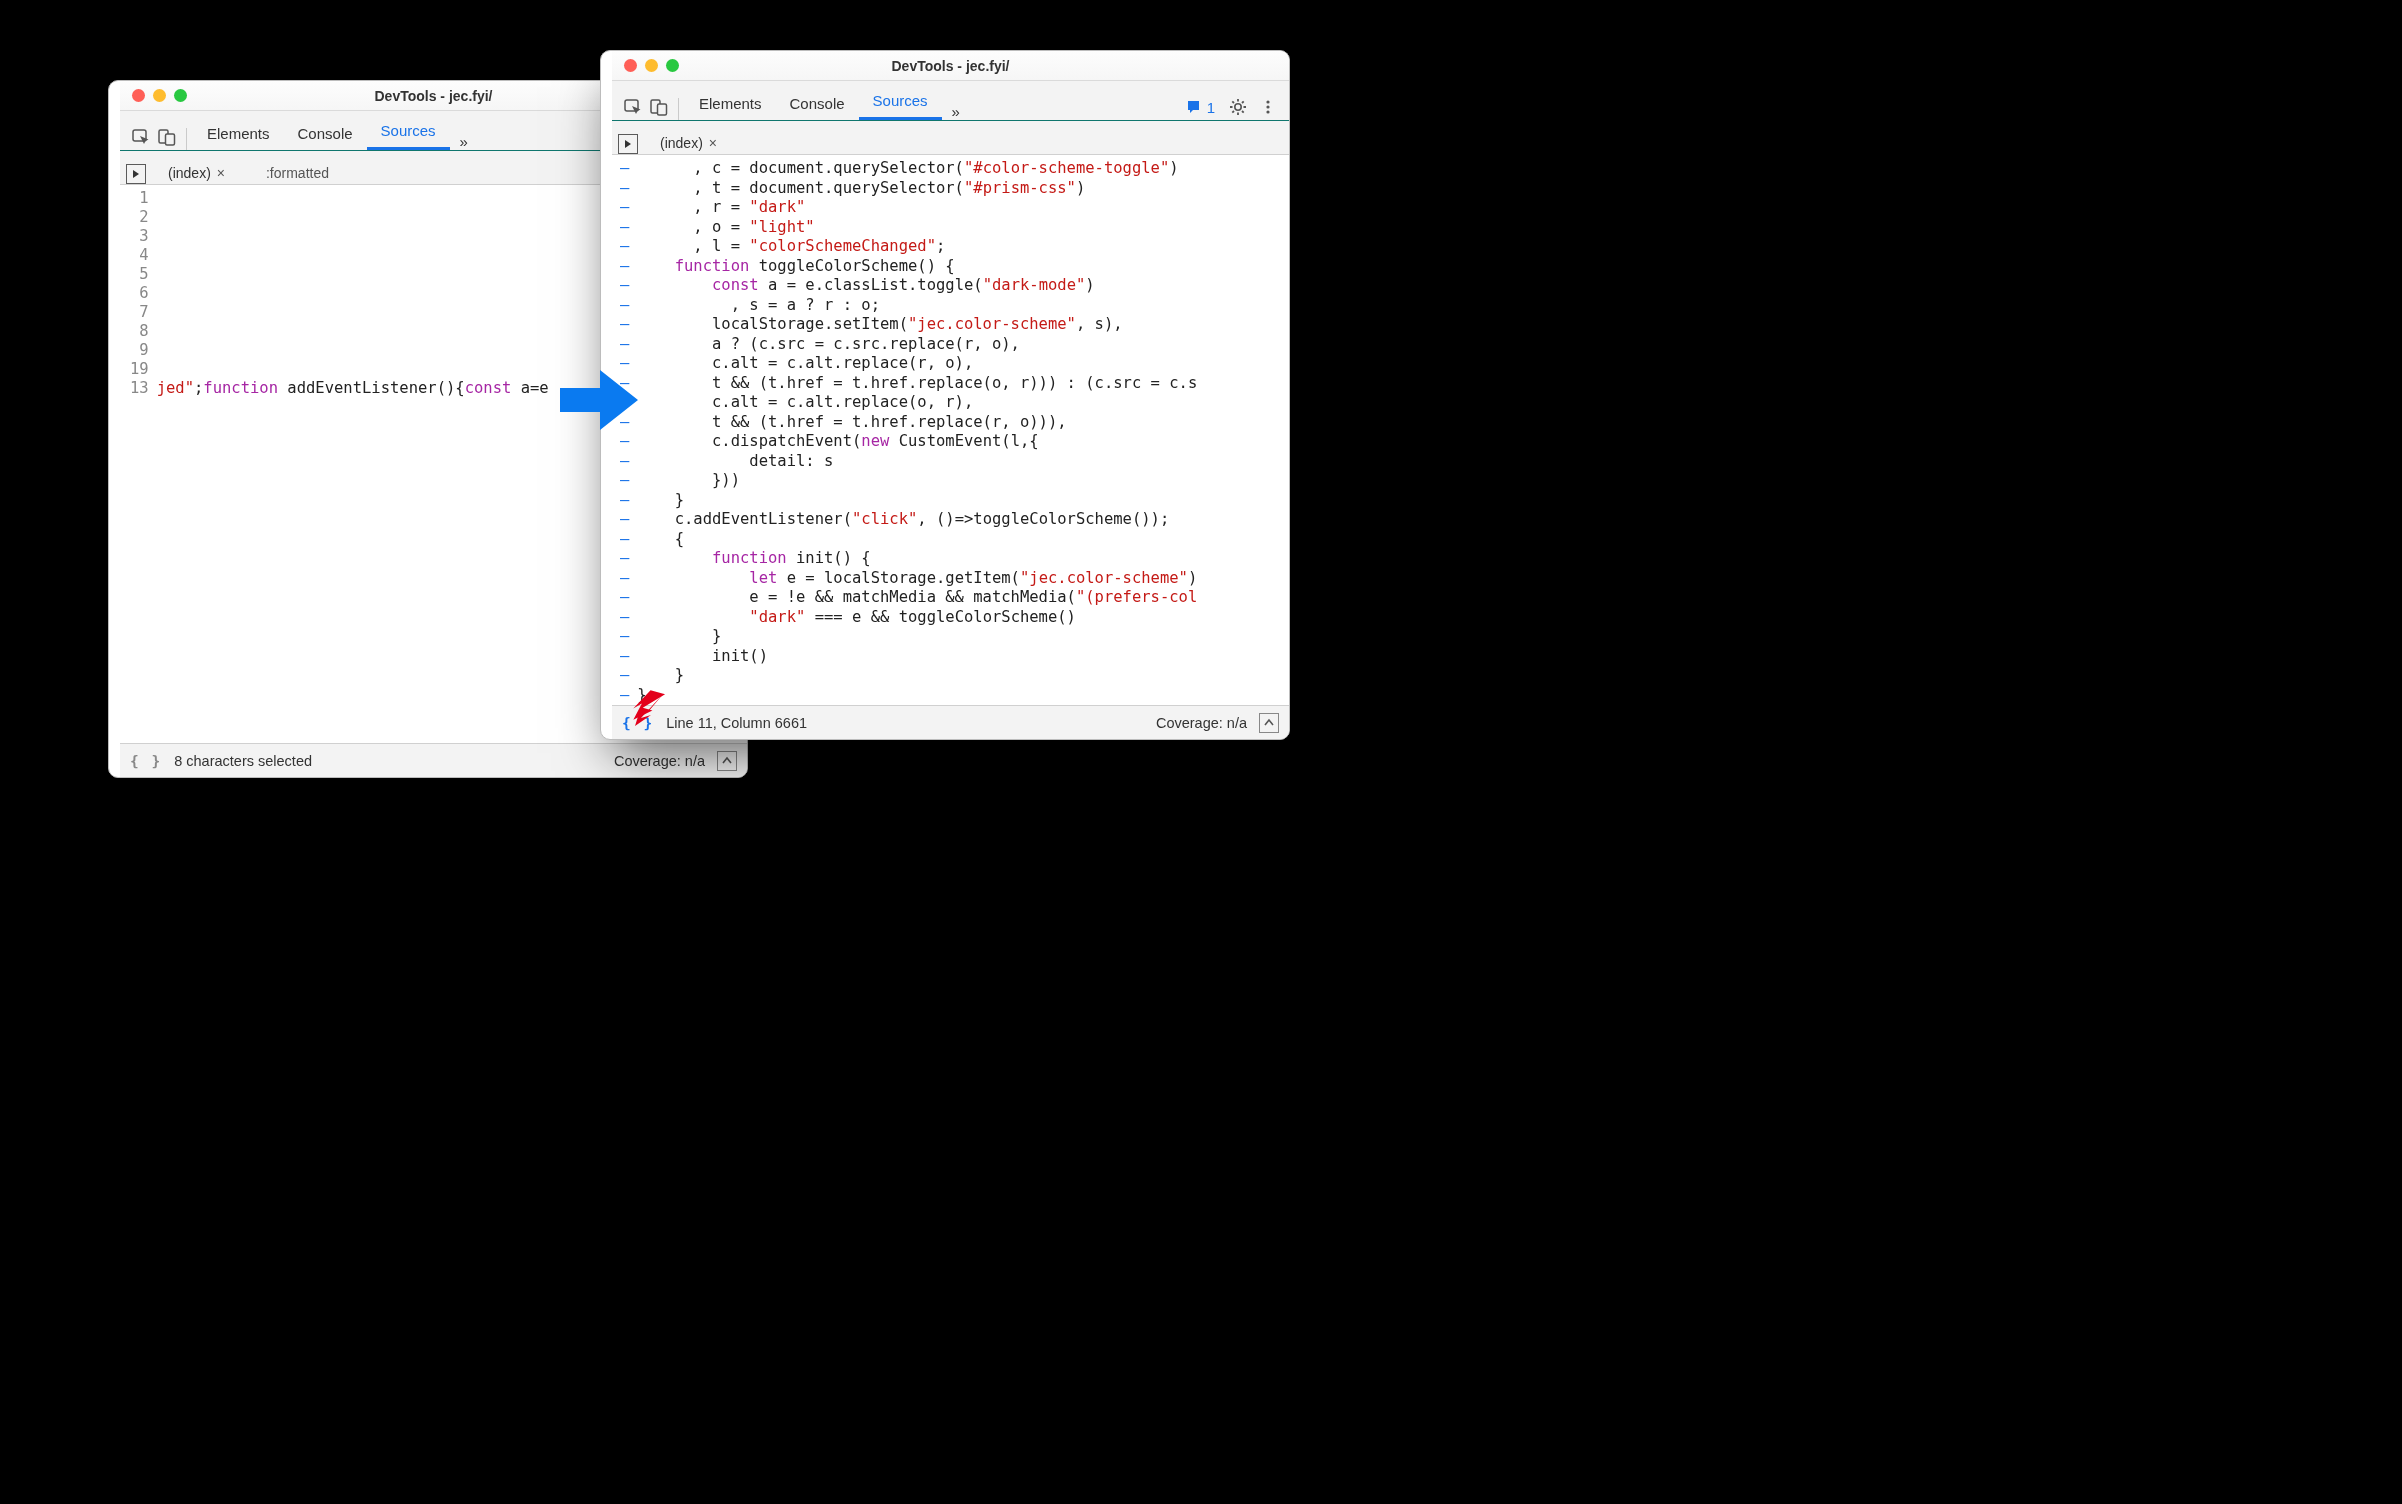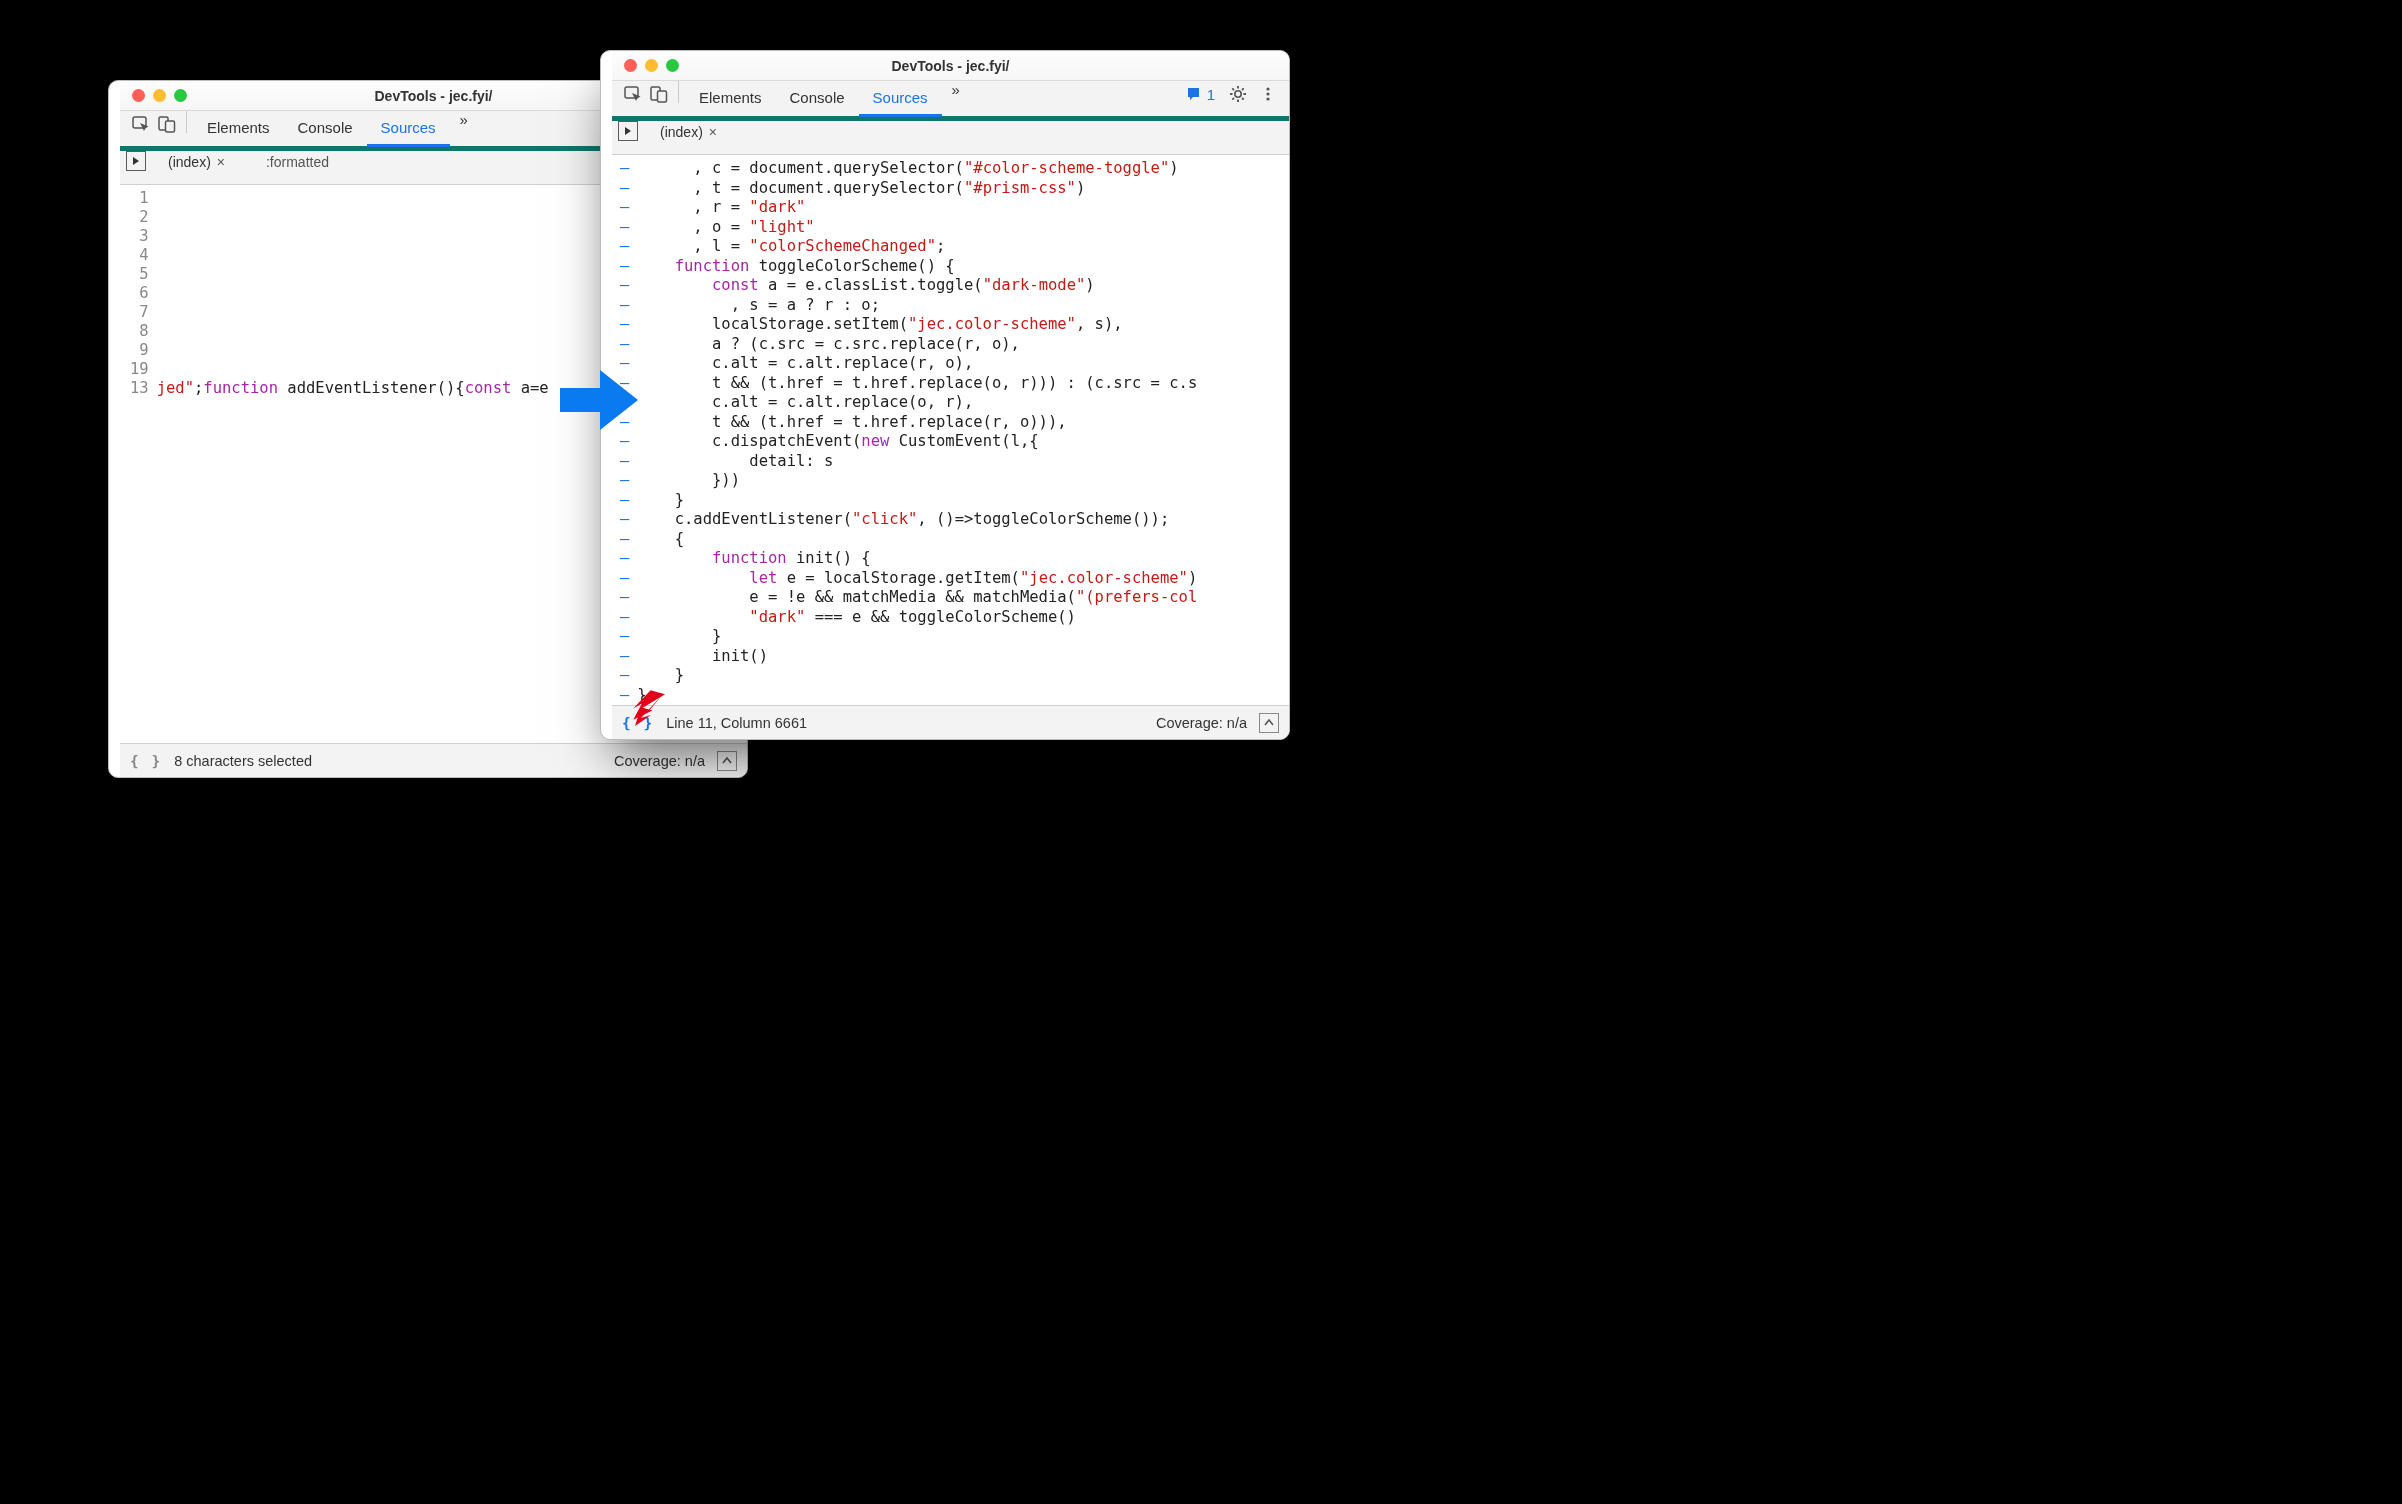--- a/index.html
+++ b/index.html
@@ -36,41 +36,41 @@
     position:relative;
   }
   .traffic { display:flex; gap:8px; position:absolute; left:12px; }
   .dot { width:13px;height:13px;border-radius:50%; }
   .dot.r{background:#ff5f57;} .dot.y{background:#febc2e;} .dot.g{background:#28c840;}
   .title-text { flex:1; text-align:center; font-size:14px; font-weight:600; color:#333;}
 
   .toolbar {
     height:40px;
     display:flex;
-    align-items:flex-start;
+    align-items:flex-end;
     padding:0 8px;
-    border-bottom:5px solid #0f766e;
+    border-bottom:1px solid #0f766e;
     background:#f3f3f3;
     gap:0;
     color:#333;
     font-size:15px;
   }
   .tb-icon { width:26px; height:26px; display:flex; align-items:center; justify-content:center; color:#555; border-radius:4px;}
   .tb-icon svg { display:block; }
   .tb-icon.batch-icon{width:auto;padding:0 6px;gap:4px;color:#1a73e8;display:flex;align-items:center;}
 
   .toolbar .sep { width:1px; height:22px; background:#cacaca; margin:0 6px;}
   .tab { padding:8px 14px; color:#333; cursor:pointer; }
   .tab.active { color:#1a73e8; border-bottom:3px solid #1a73e8; }
   .tb-right{margin-left:auto;display:flex;align-items:center;gap:4px;}
 
   .tabstrip{
     height:34px;
     display:flex;
-    align-items:flex-start;
+    align-items:flex-end;
     padding:0 6px;
     border-bottom:1px solid #d0d0d0;
     background:#f3f3f3;
     font-size:14px;
     gap:4px;
   }
   .play-icon-box{
     width:20px;height:20px;display:flex;align-items:center;justify-content:center;
     border:1px solid #5a5a5a; color:#333;
   }

